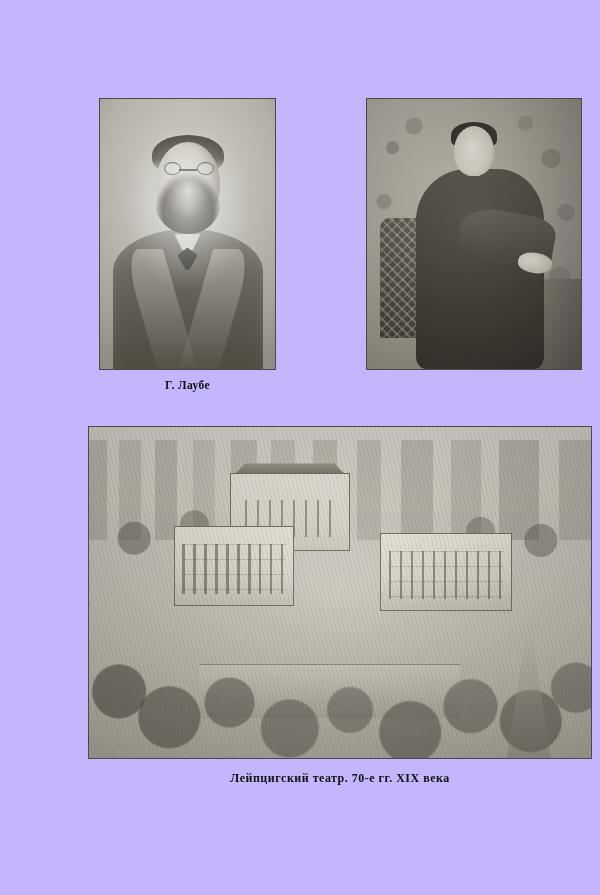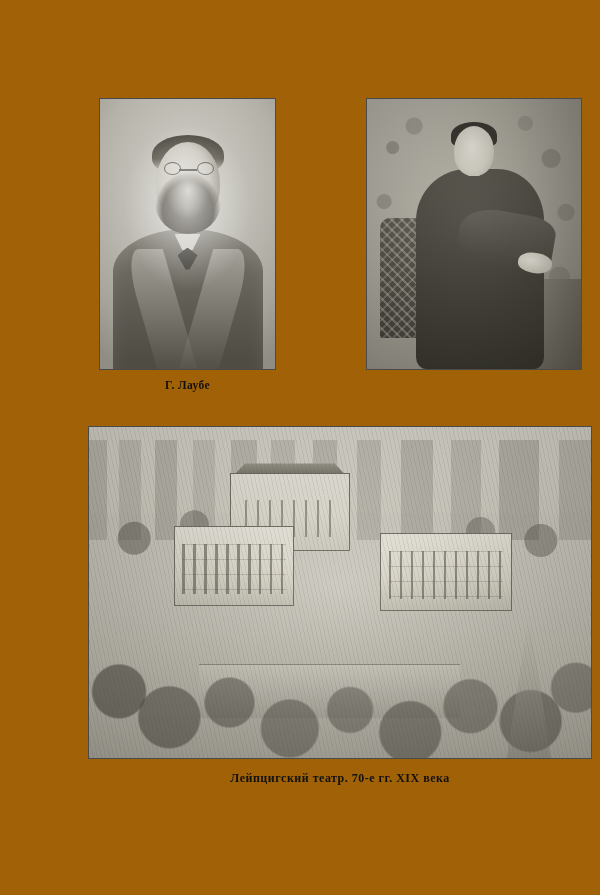--- a/index.html
+++ b/index.html
@@ -12,21 +12,21 @@
     height: 895px;
     font-family: "Liberation Serif", serif;
     color: #1a1a1a;
     position: relative;
     overflow: hidden;
   }
   .page {
     width: 600px;
     height: 895px;
     position: relative;
-    background: #a16207;
+    background: #c4b5fd;
   }
 
   
   .top-row {
     position: absolute;
     left: 0;
     top: 82px;
     width: 600px;
     height: 300px;
   }

